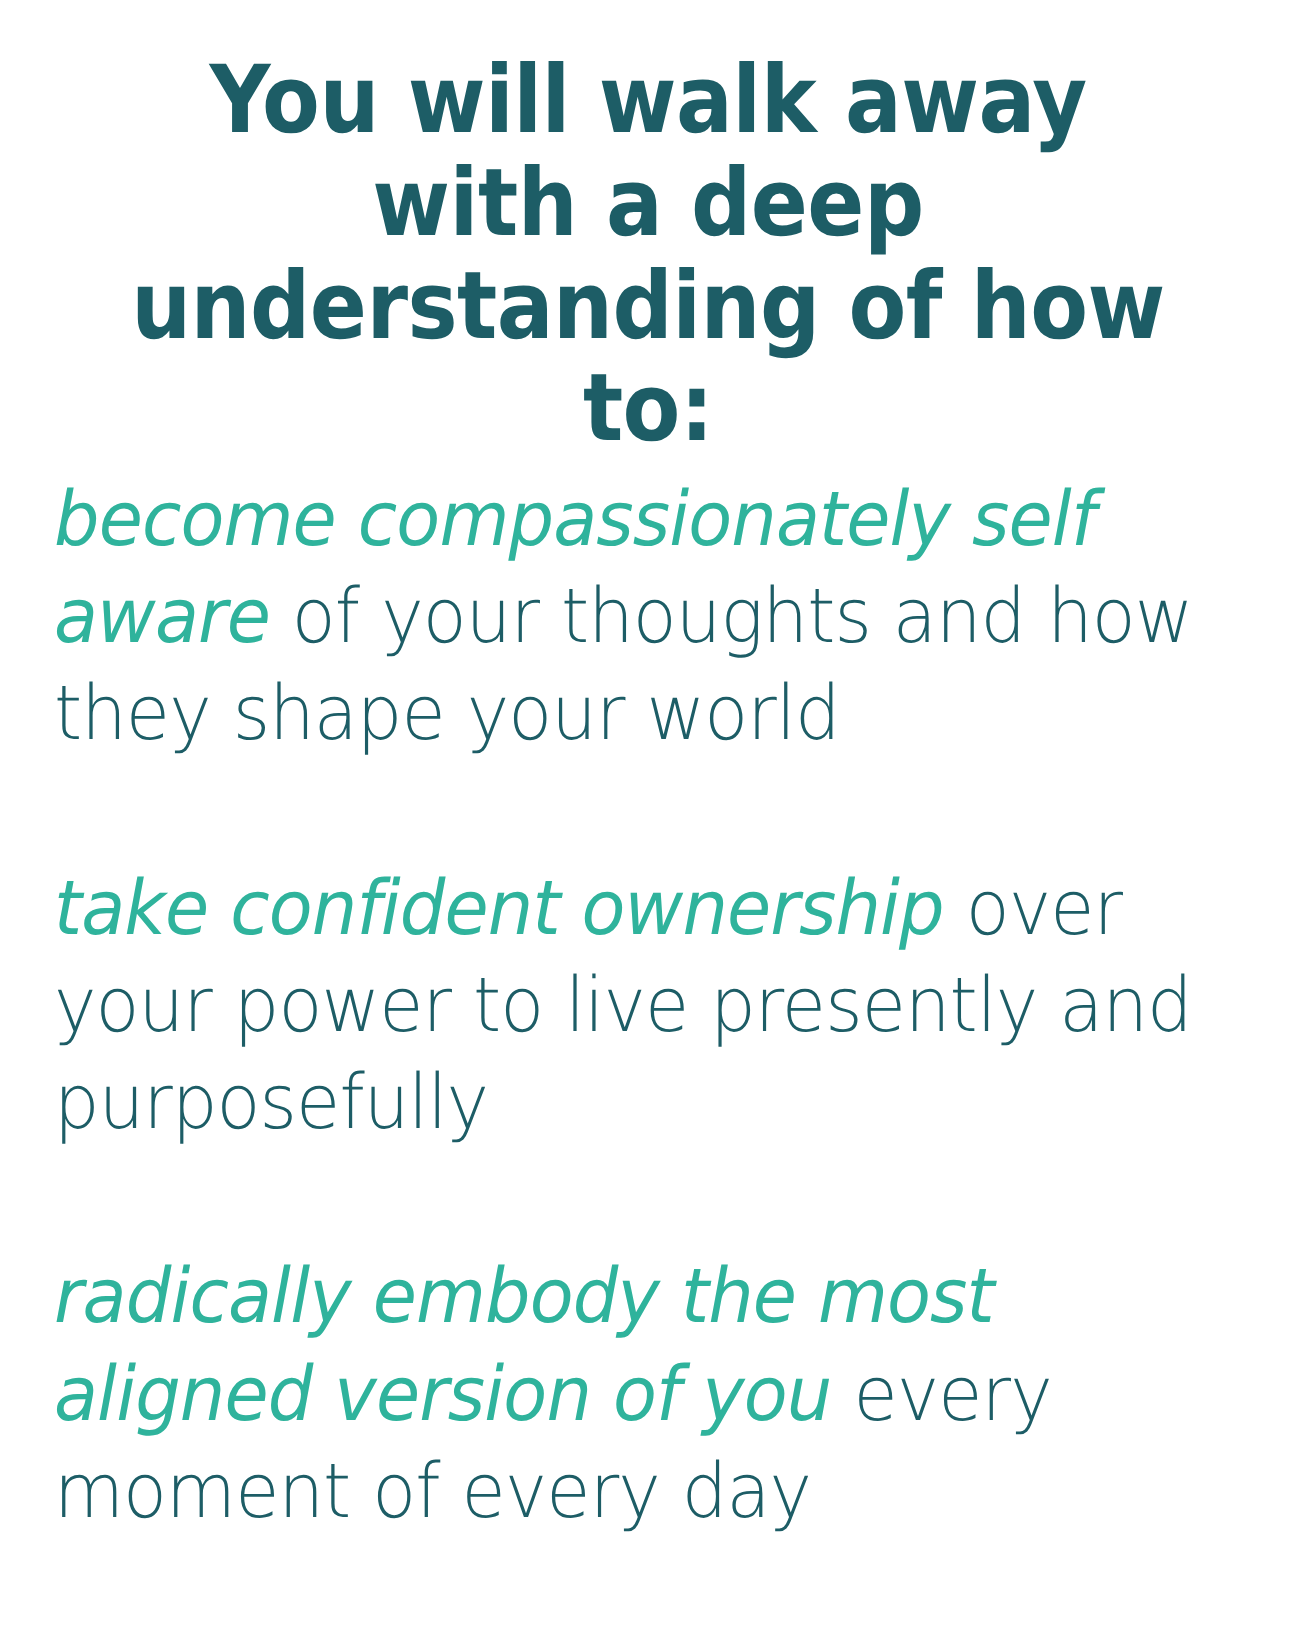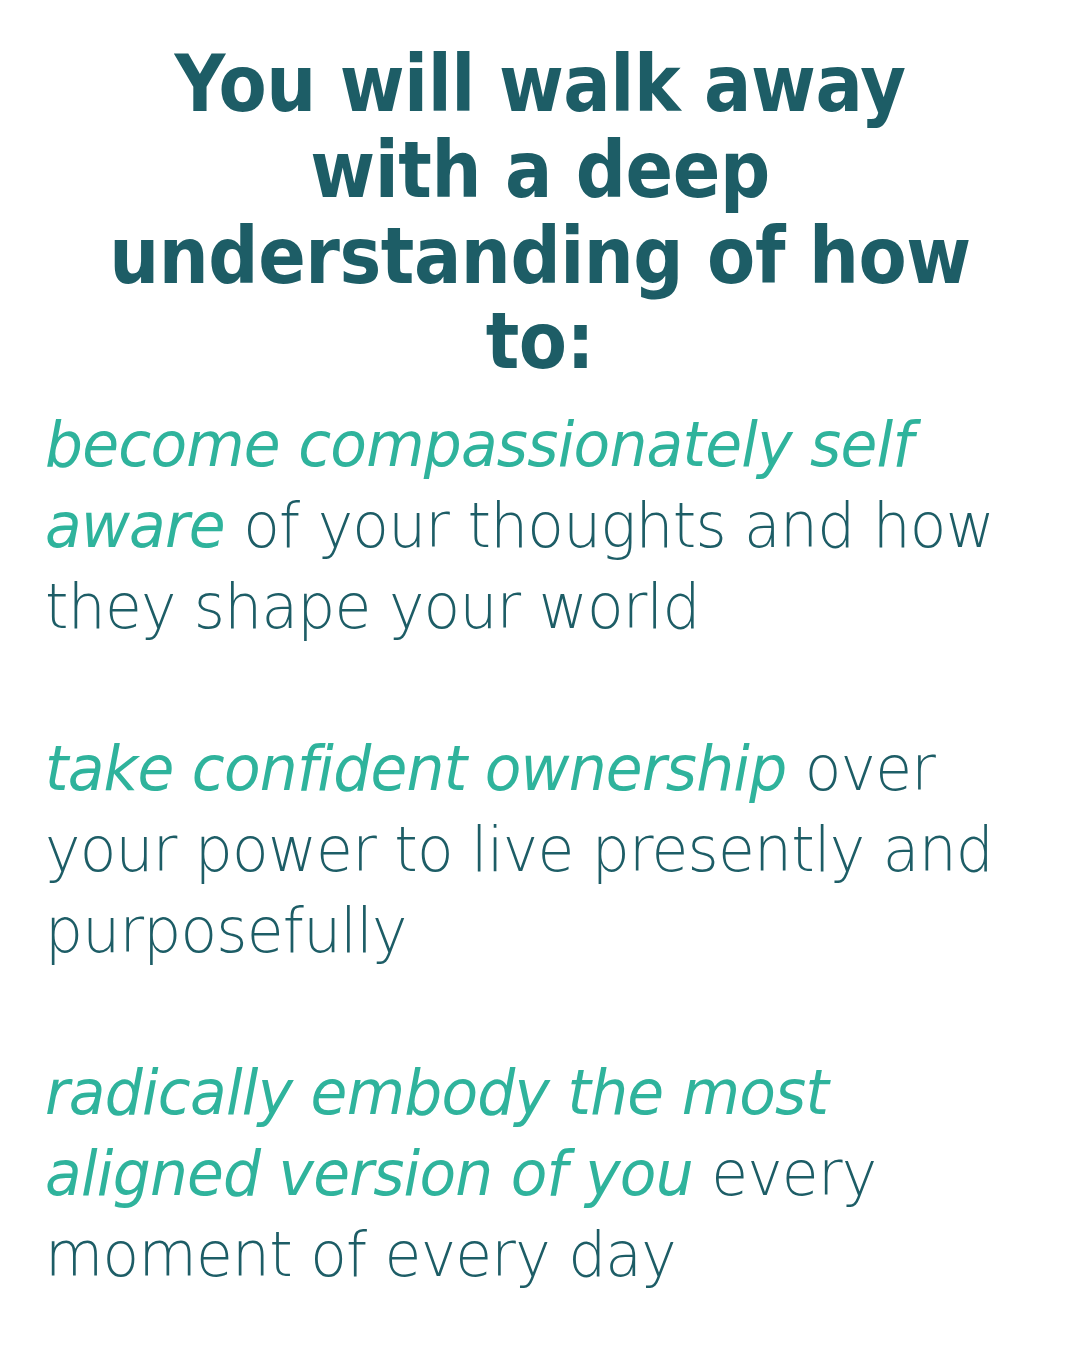--- a/index.html
+++ b/index.html
@@ -37,21 +37,21 @@
     font-size: 78px;
     line-height: 1.10;
     letter-spacing: -0.5px;
     transform: scaleX(0.90);
     transform-origin: 50% 0;
   }
 
   
   .body-block {
     position: absolute;
-    top: 404px;
+    top: 392px;
     left: 45px;
     width: 1000px;
   }
 
   .statement {
     margin: 0;
     color: #1d5d66;
     font-family: "DejaVu Sans", "Liberation Sans", sans-serif;
     font-weight: 300;
     font-size: 63px;

